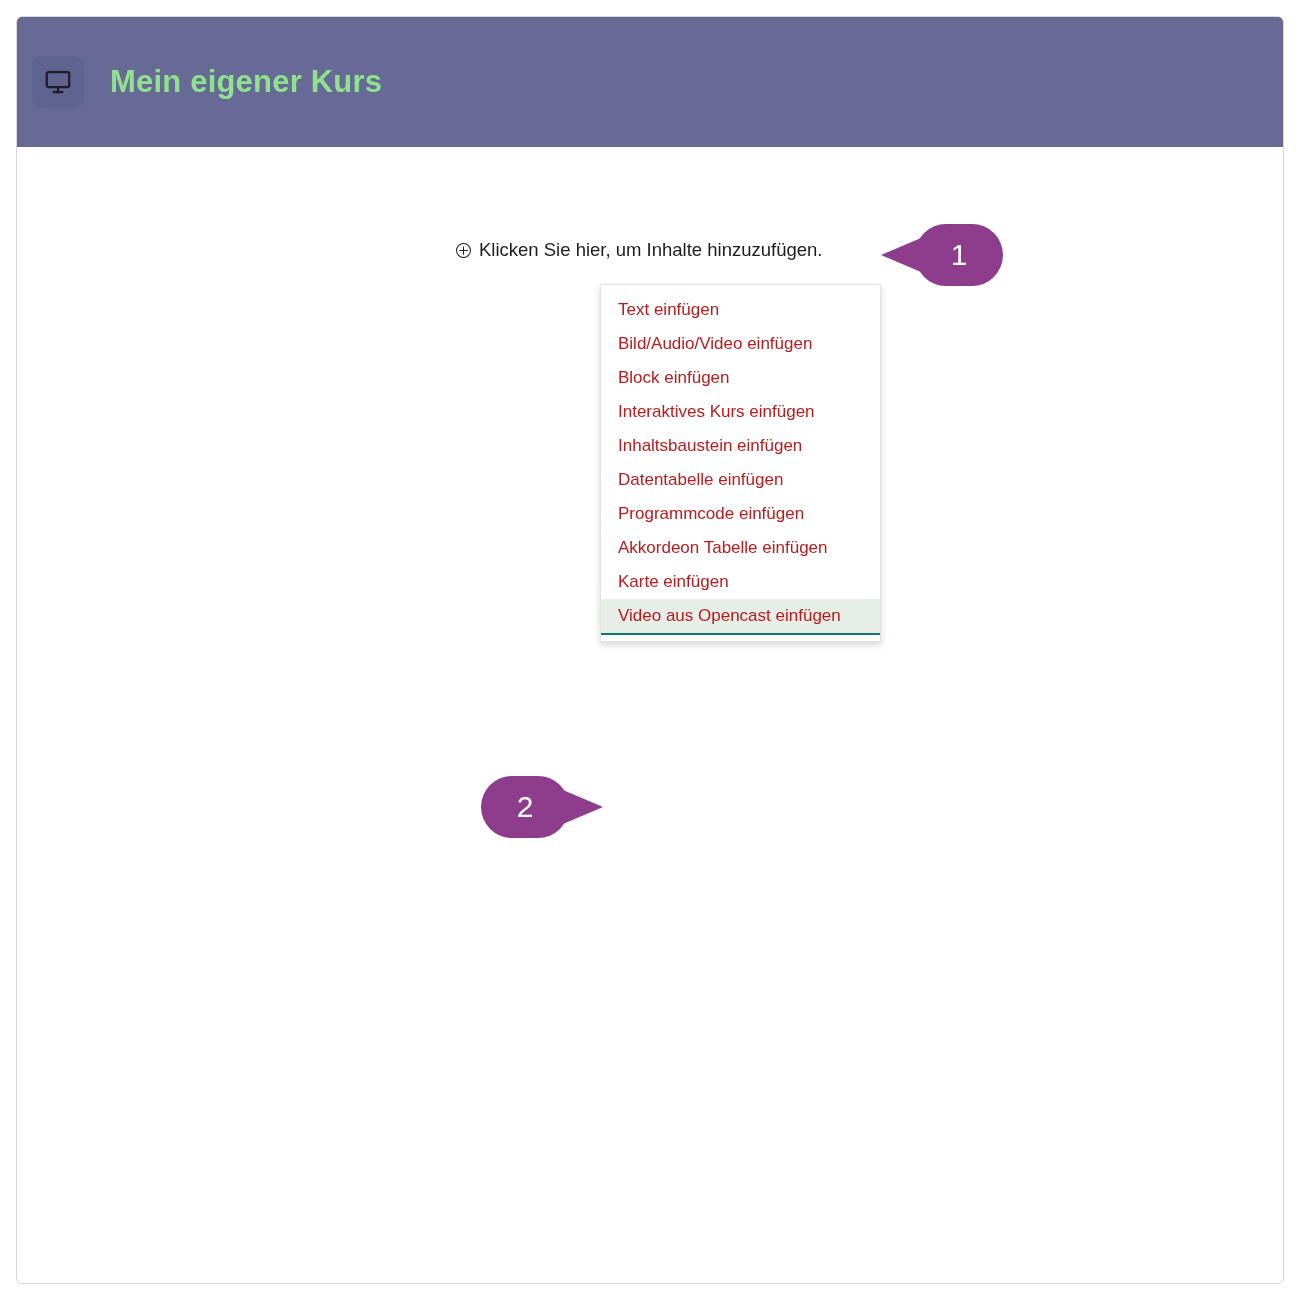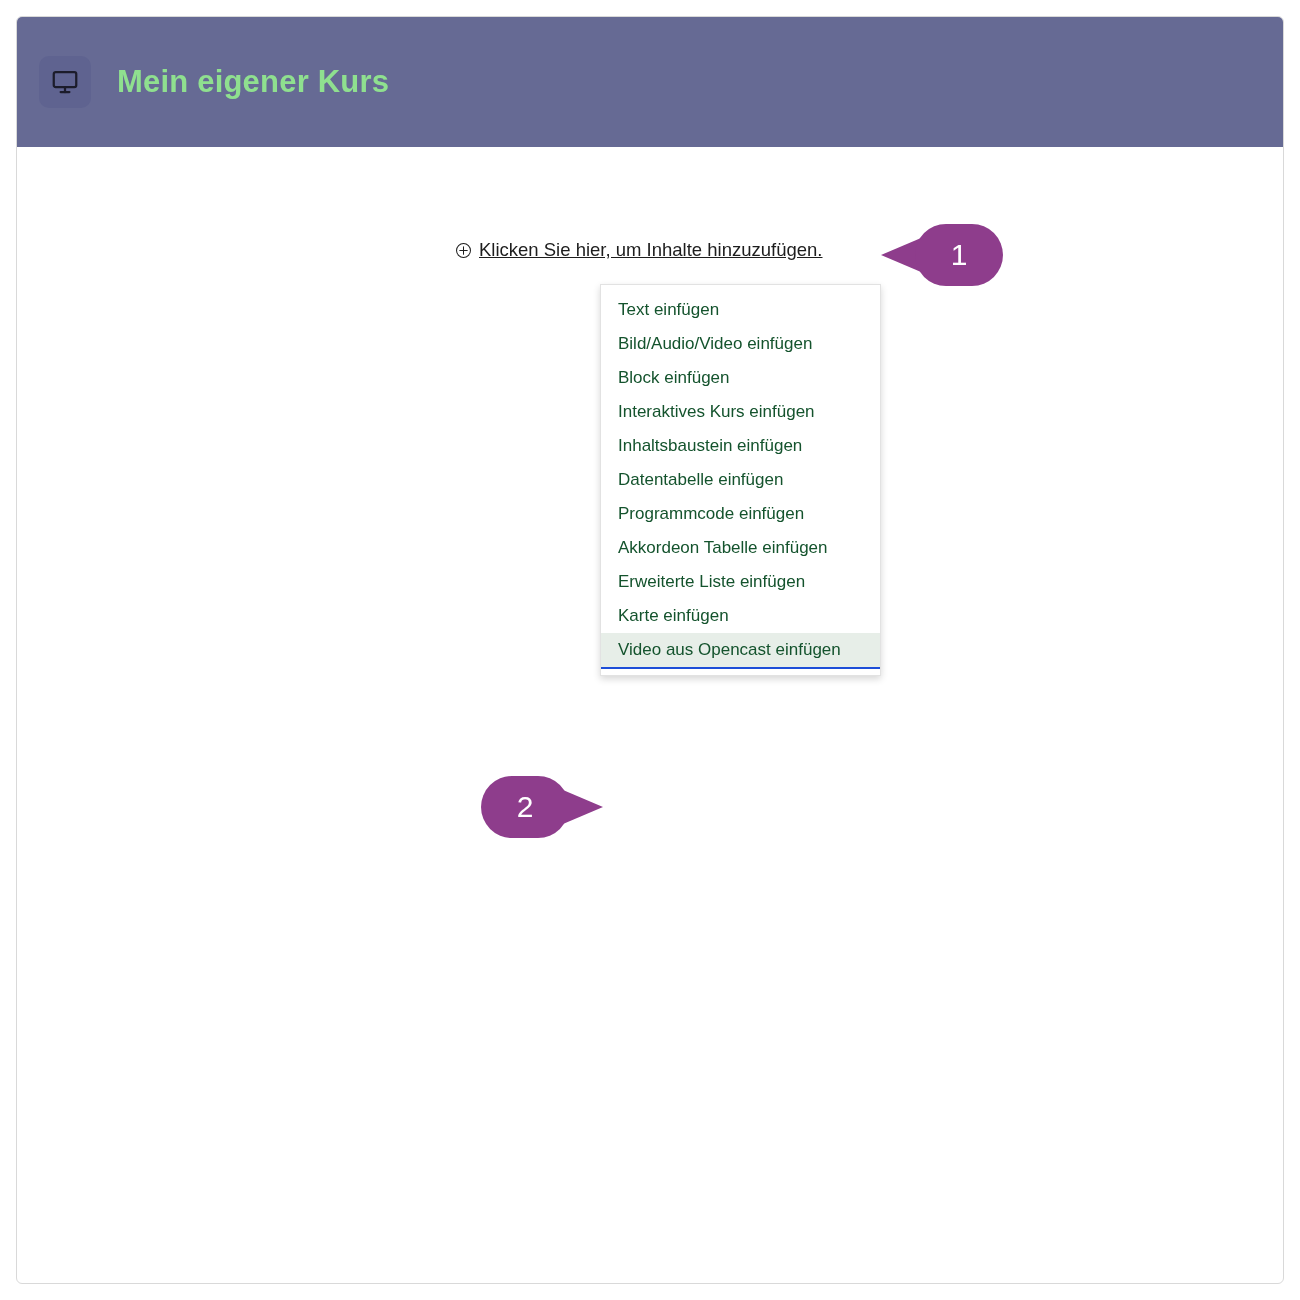--- a/index.html
+++ b/index.html
@@ -34,21 +34,21 @@
   .header {
     position: absolute;
     left: 0;
     top: 0;
     width: 100%;
     height: 130px;
     background: #666a94;
     display: flex;
     align-items: center;
     box-sizing: border-box;
-    padding-left: 22px;
+    padding-left: 15px;
   }
   .header-icon {
     width: 52px;
     height: 52px;
     border-radius: 10px;
     background: #5f6390;
     display: flex;
     align-items: center;
     justify-content: center;
     flex: 0 0 auto;
@@ -65,21 +65,20 @@
   
   .add-row {
     position: absolute;
     left: 438px;
     top: 222px;
     display: flex;
     align-items: center;
     color: #1d1d1d;
     font-size: 18.5px;
     white-space: nowrap;
-    text-decoration: underline;
   }
   .plus-icon {
     width: 17px;
     height: 17px;
     margin-right: 7px;
     flex: 0 0 auto;
   }
   .plus-icon svg { display: block; }
   
   .menu {
@@ -88,29 +87,29 @@
     top: 267px;
     width: 281px;
     background: #ffffff;
     border: 1px solid #e2e2e2;
     box-shadow: 0 3px 7px rgba(0,0,0,0.16);
     padding: 8px 0 6px 0;
     box-sizing: border-box;
   }
   .menu-item {
     font-size: 17px;
-    color: #14532d;
+    color: #b91c1c;
     padding: 6px 0 6px 17px;
     line-height: 22px;
     white-space: nowrap;
     cursor: default;
   }
   .menu-item.selected {
     background: #e7eee8;
-    border-bottom: 2px solid #1d4ed8;
+    border-bottom: 2px solid #0f766e;
   }
   
   .callout {
     position: absolute;
     height: 62px;
     display: flex;
     align-items: center;
     pointer-events: none;
   }
   .callout .bubble {
@@ -174,21 +173,20 @@
 
     <div class="menu">
       <div class="menu-item">Text einfügen</div>
       <div class="menu-item">Bild/Audio/Video einfügen</div>
       <div class="menu-item">Block einfügen</div>
       <div class="menu-item">Interaktives Kurs einfügen</div>
       <div class="menu-item">Inhaltsbaustein einfügen</div>
       <div class="menu-item">Datentabelle einfügen</div>
       <div class="menu-item">Programmcode einfügen</div>
       <div class="menu-item">Akkordeon Tabelle einfügen</div>
-      <div class="menu-item">Erweiterte Liste einfügen</div>
       <div class="menu-item">Karte einfügen</div>
       <div class="menu-item selected">Video aus Opencast einfügen</div>
     </div>
 
     <div class="callout left-tail" id="callout-1">
       <div class="tail"></div>
       <div class="bubble">1</div>
     </div>
 
     <div class="callout right-tail" id="callout-2">

